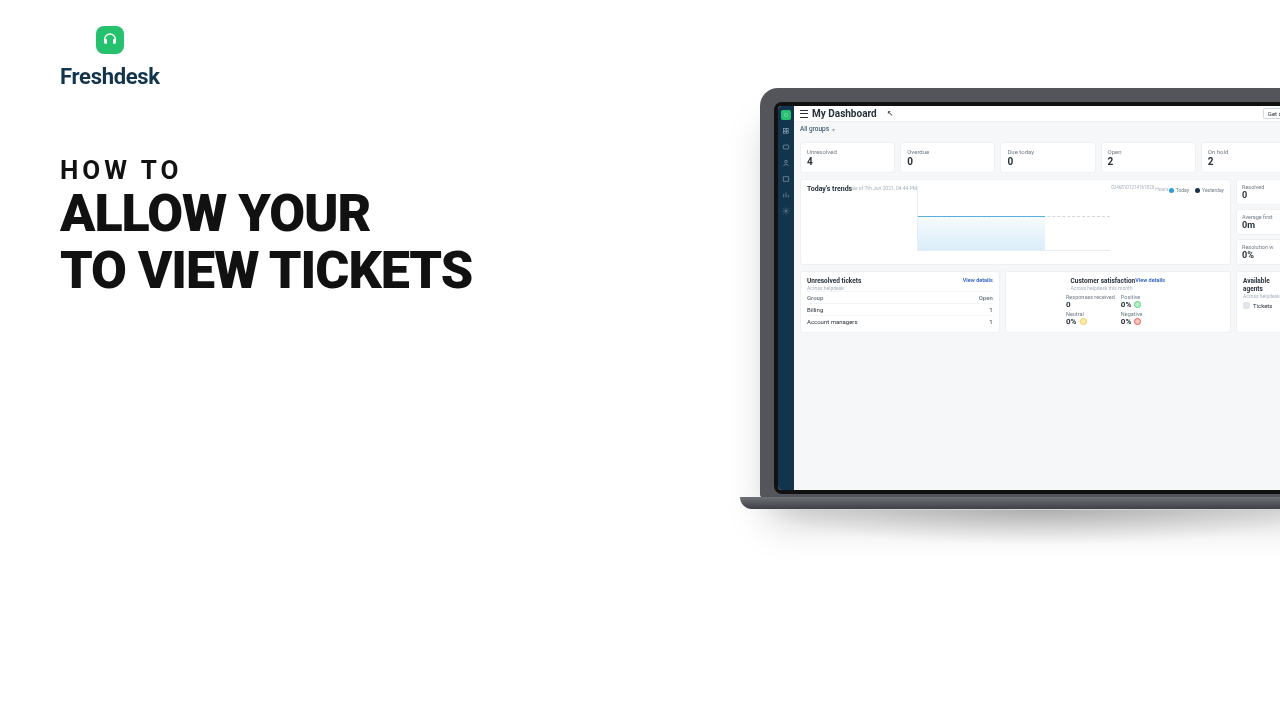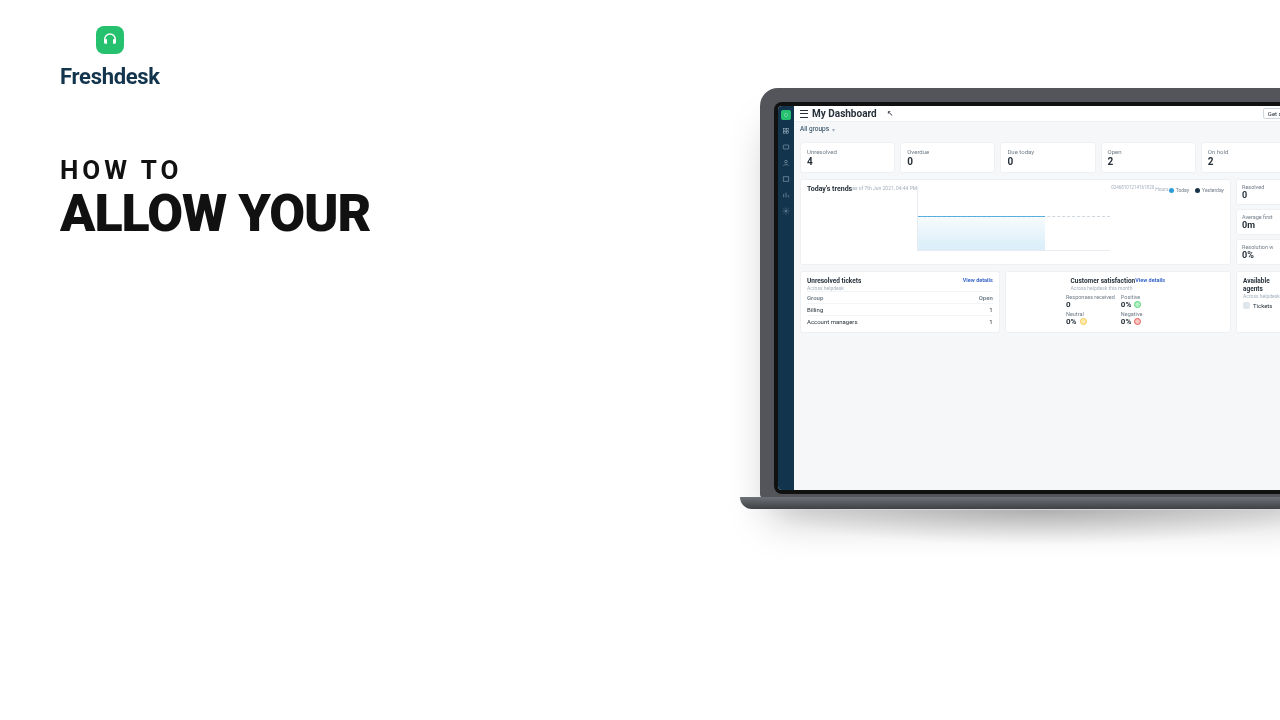--- a/index.html
+++ b/index.html
@@ -94,20 +94,21 @@
       <svg viewBox="0 0 24 24">
           <path d="M12 3a8 8 0 0 0-8 8v4a2 2 0 0 0 2 2h2v-6H6v-0a6 6 0 1 1 12 0v0h-2v6h2a2 2 0 0 0 2-2v-4a8 8 0 0 0-8-8z"></path>
         </svg>
     </div>
     <div class="brand-name">Freshdesk</div>
   </div>
 
   <div class="headline">
     <div class="headline-sub">HOW TO</div>
     <div class="headline-main">ALLOW YOUR</div>
+    <div class="headline-main">TO VIEW TICKETS</div>
   </div>
 
   <div class="laptop">
     <div class="bezel">
       <div class="screen">
         <div class="dash">
 
           <div class="sidebar">
             <div class="sidebar-icon accent">
                 <svg viewBox="0 0 24 24">

